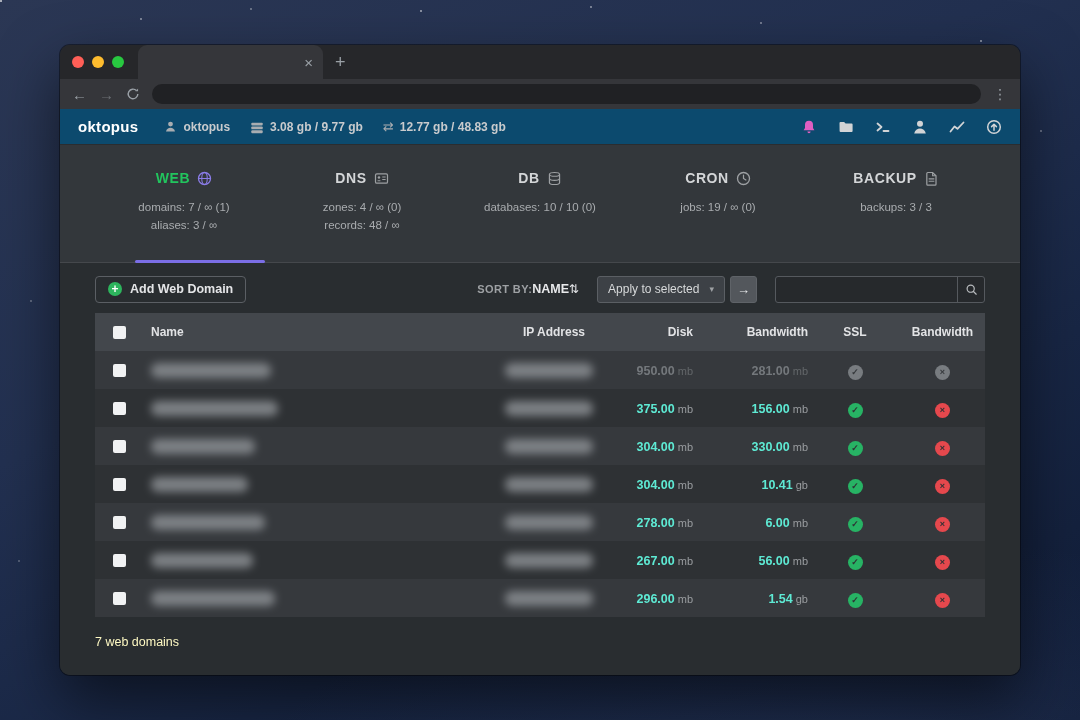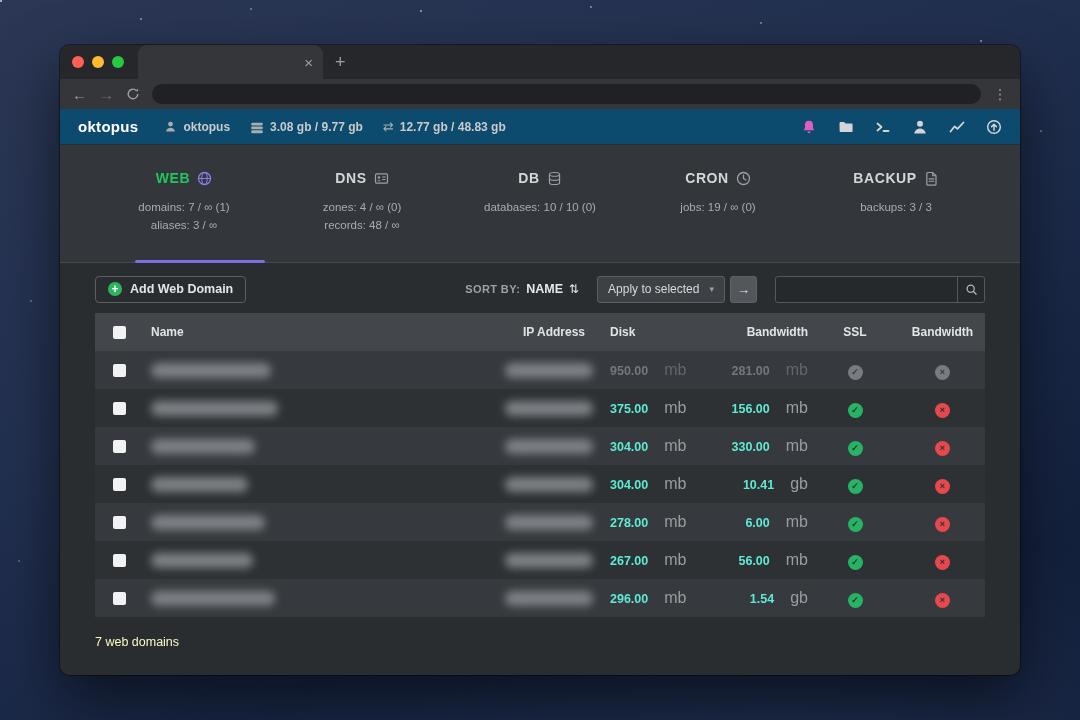--- a/index.html
+++ b/index.html
@@ -72,21 +72,21 @@
     width:130px; height:3px; background:#7b6ee6; border-radius:2px; }
 
   
   .content { background:#292d30; height:412px; }
   .ctoolbar { margin:0 35px; padding-top:12px; display:flex; align-items:center; height:40px; }
   .addbtn { display:inline-flex; align-items:center; gap:8px; height:27px; padding:0 12px;
     border:1px solid #5b5f64; border-radius:4px; background:transparent; color:#e4e5e7;
     font-size:12.5px; font-weight:bold; cursor:default; }
   .plus-circle { width:14px; height:14px; border-radius:50%; background:#2db55d; color:#ffffff;
     font-size:12px; font-weight:bold; display:inline-flex; align-items:center; justify-content:center; line-height:1; }
-  .sortwrap { margin-left:auto; display:flex; align-items:baseline; gap:6px; }
+  .sortwrap { margin-left:auto; display:flex; align-items:baseline; }
   .sortlabel { color:#9ea1a4; font-size:11px; font-weight:bold; letter-spacing:.4px; }
   .sortvalue { color:#e8e9eb; font-size:12.5px; font-weight:bold; }
   .sorticon { color:#e8e9eb; font-size:12px; }
   .applysel { margin-left:18px; height:27px; display:flex; align-items:center; gap:10px; padding:0 10px;
     background:#3d4146; border:1px solid #5b5f64; border-radius:3px; color:#d7d9da; font-size:12px; }
   .applysel .chev { color:#9ea1a4; font-size:9px; }
   .applygo { margin-left:5px; width:27px; height:27px; background:#53575c; border:1px solid #5f6368;
     border-radius:3px; color:#e8e9eb; font-size:13px; display:flex; align-items:center; justify-content:center; }
   .searchbox { margin-left:18px; width:210px; height:27px; background:#26292c; border:1px solid #55595e;
     border-radius:3px; display:flex; overflow:hidden; }
@@ -100,28 +100,28 @@
   .trow, .thead { display:grid; grid-template-columns:48px 1fr 105px 85px 115px 90px 85px;
     align-items:center; height:38px; }
   .thead { background:#43474c; color:#e2e3e5; font-size:12px; font-weight:bold; }
   .trow:nth-child(odd of .trow) { background:#36393d; }
   .trow { background:#36393d; }
   .trow.even { background:#2e3134; }
   .cell-cb { display:flex; justify-content:center; }
   .checkbox { width:13px; height:13px; background:#f1f2f3; border-radius:2px; }
   .h-name, .cell-name { padding-left:8px; }
   .h-ip { padding-left:18px; }
-  .h-disk, .cell-disk { text-align:left; padding-right:2px; }
+  .h-disk, .cell-disk { text-align:right; padding-right:2px; }
   .h-bw, .cell-bw { text-align:right; padding-right:2px; }
   .h-ssl, .cell-ssl, .h-stat, .cell-stat { text-align:center; }
   .blur { display:inline-block; height:15px; border-radius:7px; background:#8a8e92;
     opacity:.85; filter:blur(4px); vertical-align:middle; }
   .ipblur { width:88px; }
   .num b { color:#5eead4; font-size:12.5px; font-weight:bold; }
-  .num i { color:#9a9da0; font-size:16px; font-style:normal; margin-left:16px; }
+  .num i { color:#9a9da0; font-size:11px; font-style:normal; margin-left:3px; }
   .status { display:inline-flex; width:15px; height:15px; border-radius:50%; align-items:center;
     justify-content:center; font-size:9px; font-weight:bold; line-height:1; }
   .status.ok { background:#27b364; color:#2e3134; }
   .status.err { background:#e5484d; color:#2e3134; }
   .trow.muted .num b { color:#74787c; }
   .trow.muted .num i { color:#63676a; }
   .trow.muted .status { background:#787c80; color:#35383b; }
   .tfooter { margin:18px 35px; color:#fef9c3; font-size:12.5px; }
 </style>
 </head>

